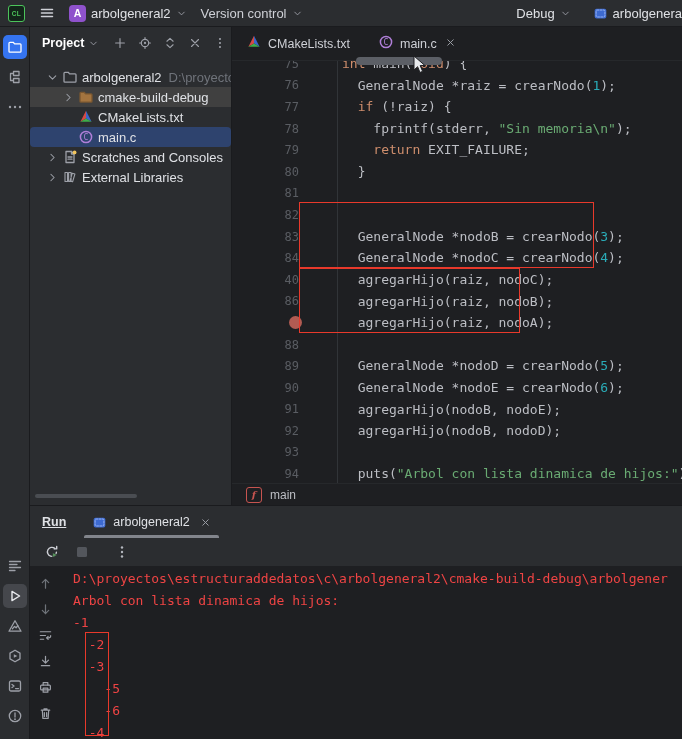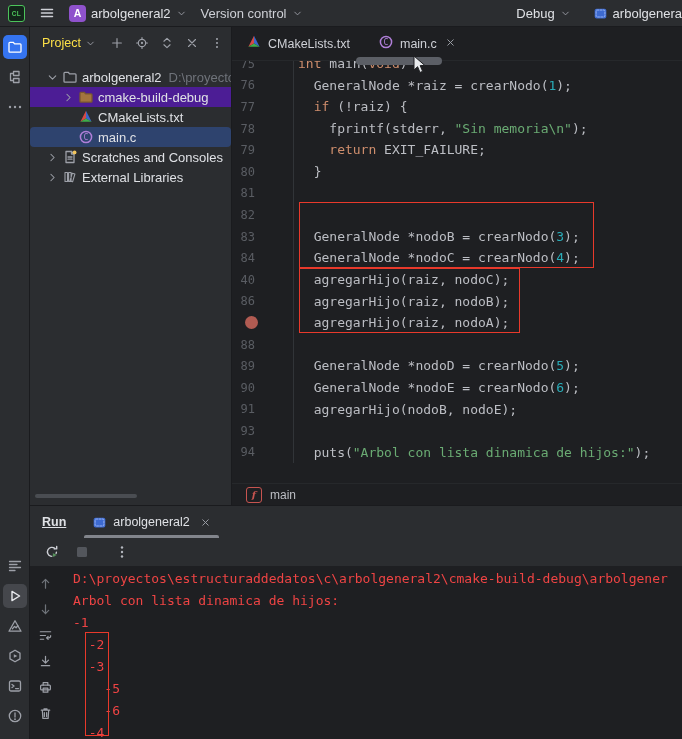--- a/index.html
+++ b/index.html
@@ -23,44 +23,44 @@
           display:flex;flex-direction:column;justify-content:space-between;align-items:center;padding:5px 0 8px;}
   .sgroup{display:flex;flex-direction:column;align-items:center;}
   .sbtn{width:24px;height:24px;margin:3px 0;border-radius:5px;display:flex;align-items:center;justify-content:center;color:#9da0a8;}
   .sbtn.selected{background:#3574f0;color:#fff;}
   .sbtn.open{background:#45474c;color:#e8eaee;}
   .main-col{flex:1;display:flex;flex-direction:column;min-width:0;}
   .upper{display:flex;height:478px;}
   
   .project{width:202px;flex:none;background:#2b2d30;border-right:1px solid #1a1b1e;box-sizing:border-box;position:relative;overflow:hidden;}
   .pp-header{height:32px;display:flex;align-items:center;padding:0 4px 0 12px;}
-  .pp-title{font-weight:400;font-size:12.5px;color:#fde047;}
+  .pp-title{font-weight:700;font-size:12.5px;color:#ffffff;}
   .pp-header .chev{margin-left:4px;}
   .pp-icons{display:flex;align-items:center;gap:7px;margin-left:12px;color:#9da0a8;}
   .pp-icons .sbtn{width:18px;height:18px;margin:0;}
   .tree{padding-top:8px;}
   .trow{height:20px;display:flex;align-items:center;white-space:nowrap;color:#dfe1e5;}
-  .trow.excluded{background:#4c1d95;}
+  .trow.excluded{background:#404040;}
   .trow.selected{background:#2e436e;border-radius:4px;}
   .tchev{width:16px;flex:none;display:flex;justify-content:center;color:#9da0a8;}
   .tchev svg{width:13px;height:13px;}
   .ticon{width:20px;flex:none;display:flex;justify-content:center;}
   .tlabel{margin-left:2px;}
   .tpath{color:#6f737a;margin-left:7px;}
   .pp-hscroll{position:absolute;left:5px;top:467px;width:102px;height:4px;border-radius:2px;background:#4a4d52;}
   
   .editor{flex:1;min-width:0;display:flex;flex-direction:column;background:#1e1f22;position:relative;}
   .tabbar{height:34px;flex:none;display:flex;align-items:center;border-bottom:1px solid #26282b;box-sizing:border-box;}
   .etab{display:flex;align-items:center;gap:6px;padding:0 14px;height:100%;font-size:12.5px;color:#ced0d6;}
   .etab .close{color:#9da0a8;margin-left:2px;}
   .etab .close svg{width:11px;height:11px;}
   .underbar{position:absolute;left:124px;top:30px;width:86px;height:8px;border-radius:4px;background:#5c5f66;z-index:6;}
   .code-area{flex:1;overflow:hidden;position:relative;}
   #code{margin-top:-8px;}
-  .cline{display:flex;height:21.6px;align-items:center;}
+  .cline{display:flex;height:21.6px;align-items:center;padding-left:44px;}
   .lnum{width:62px;flex:none;align-self:stretch;display:flex;align-items:center;justify-content:flex-end;
         padding-right:38px;box-sizing:border-box;color:#5a5d63;font:12px "DejaVu Sans Mono",monospace;
         border-right:1px solid #313438;}
   .bp{width:13px;height:13px;border-radius:50%;background:#b15b52;margin-right:-3px;}
   .ctext{font:13px/21.6px "DejaVu Sans Mono",monospace;white-space:pre;padding-left:4px;color:#bcbec4;}
   .c-k{color:#cf8e6d;}.c-s{color:#6aab73;}.c-n{color:#2aacb8;}.c-d{color:#bcbec4;}
   .breadcrumbs{height:22px;flex:none;display:flex;align-items:center;gap:8px;padding-left:14px;
                border-top:1px solid #26282b;font-size:12px;color:#bcbec4;box-sizing:border-box;}
   .fn-icon{width:14px;height:14px;border:1px solid #c75450;border-radius:3px;color:#c75450;
            font:italic bold 10px "DejaVu Serif",serif;display:flex;align-items:center;justify-content:center;}
@@ -411,20 +411,24 @@
                 </div>
                 <div class="cline">
                   <span class="lnum">90</span>
                   <span class="ctext"><span class="c-d">  GeneralNode *nodoE = crearNodo(</span><span class="c-n">6</span><span class="c-d">);</span></span>
                 </div>
                 <div class="cline">
                   <span class="lnum">91</span>
                   <span class="ctext"><span class="c-d">  agregarHijo(nodoB, nodoE);</span></span>
                 </div>
                 <div class="cline">
+                  <span class="lnum">92</span>
+                  <span class="ctext"><span class="c-d">  agregarHijo(nodoB, nodoD);</span></span>
+                </div>
+                <div class="cline">
                   <span class="lnum">93</span>
                   <span class="ctext"></span>
                 </div>
                 <div class="cline">
                   <span class="lnum">94</span>
                   <span class="ctext"><span class="c-d">  puts(</span><span class="c-s">"Arbol con lista dinamica de hijos:"</span><span class="c-d">);</span></span>
                 </div>
               </div>
           </div>
           <div class="breadcrumbs">

